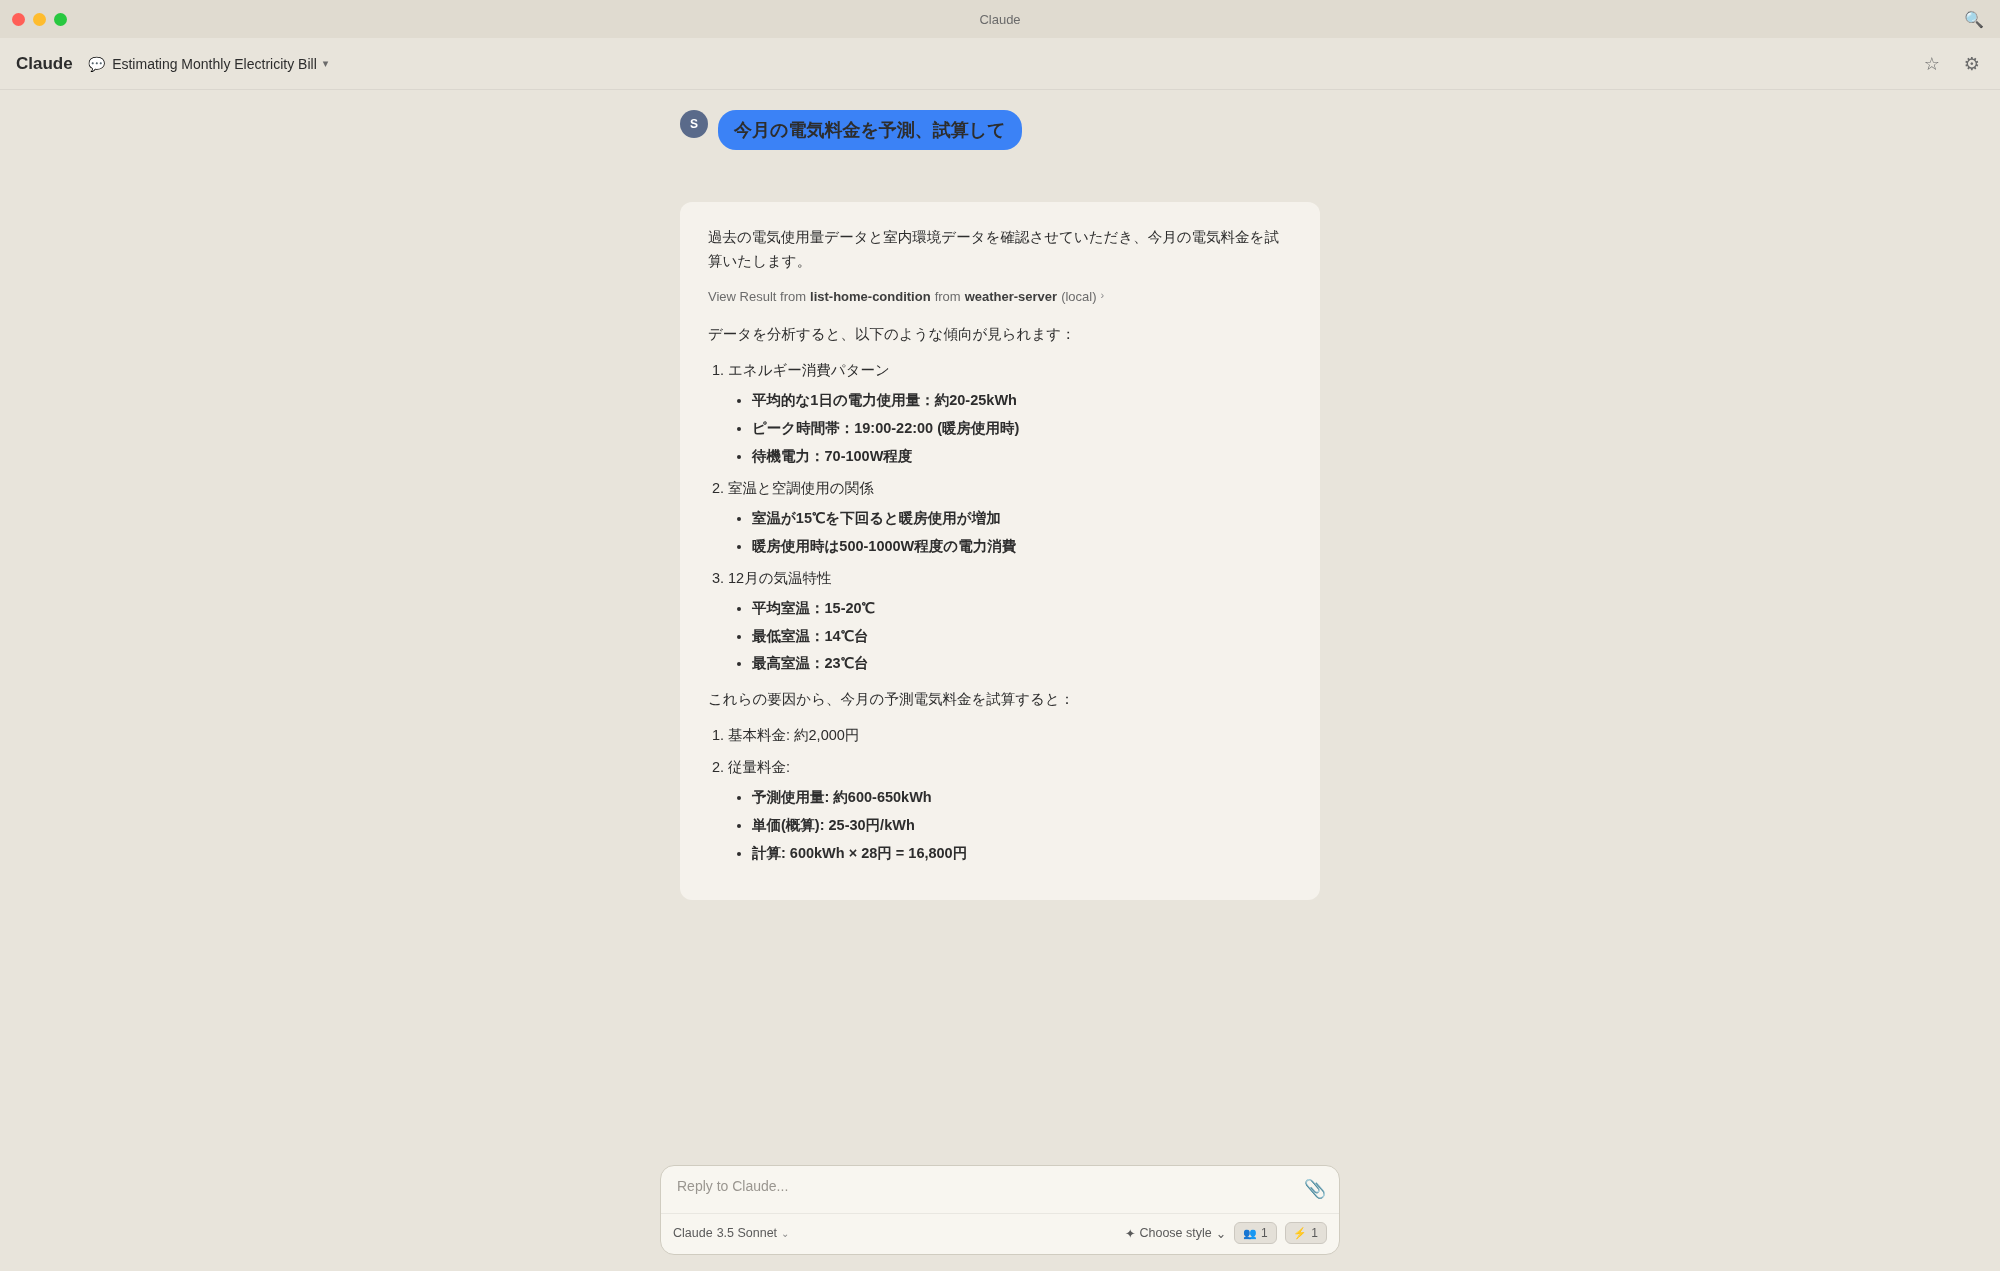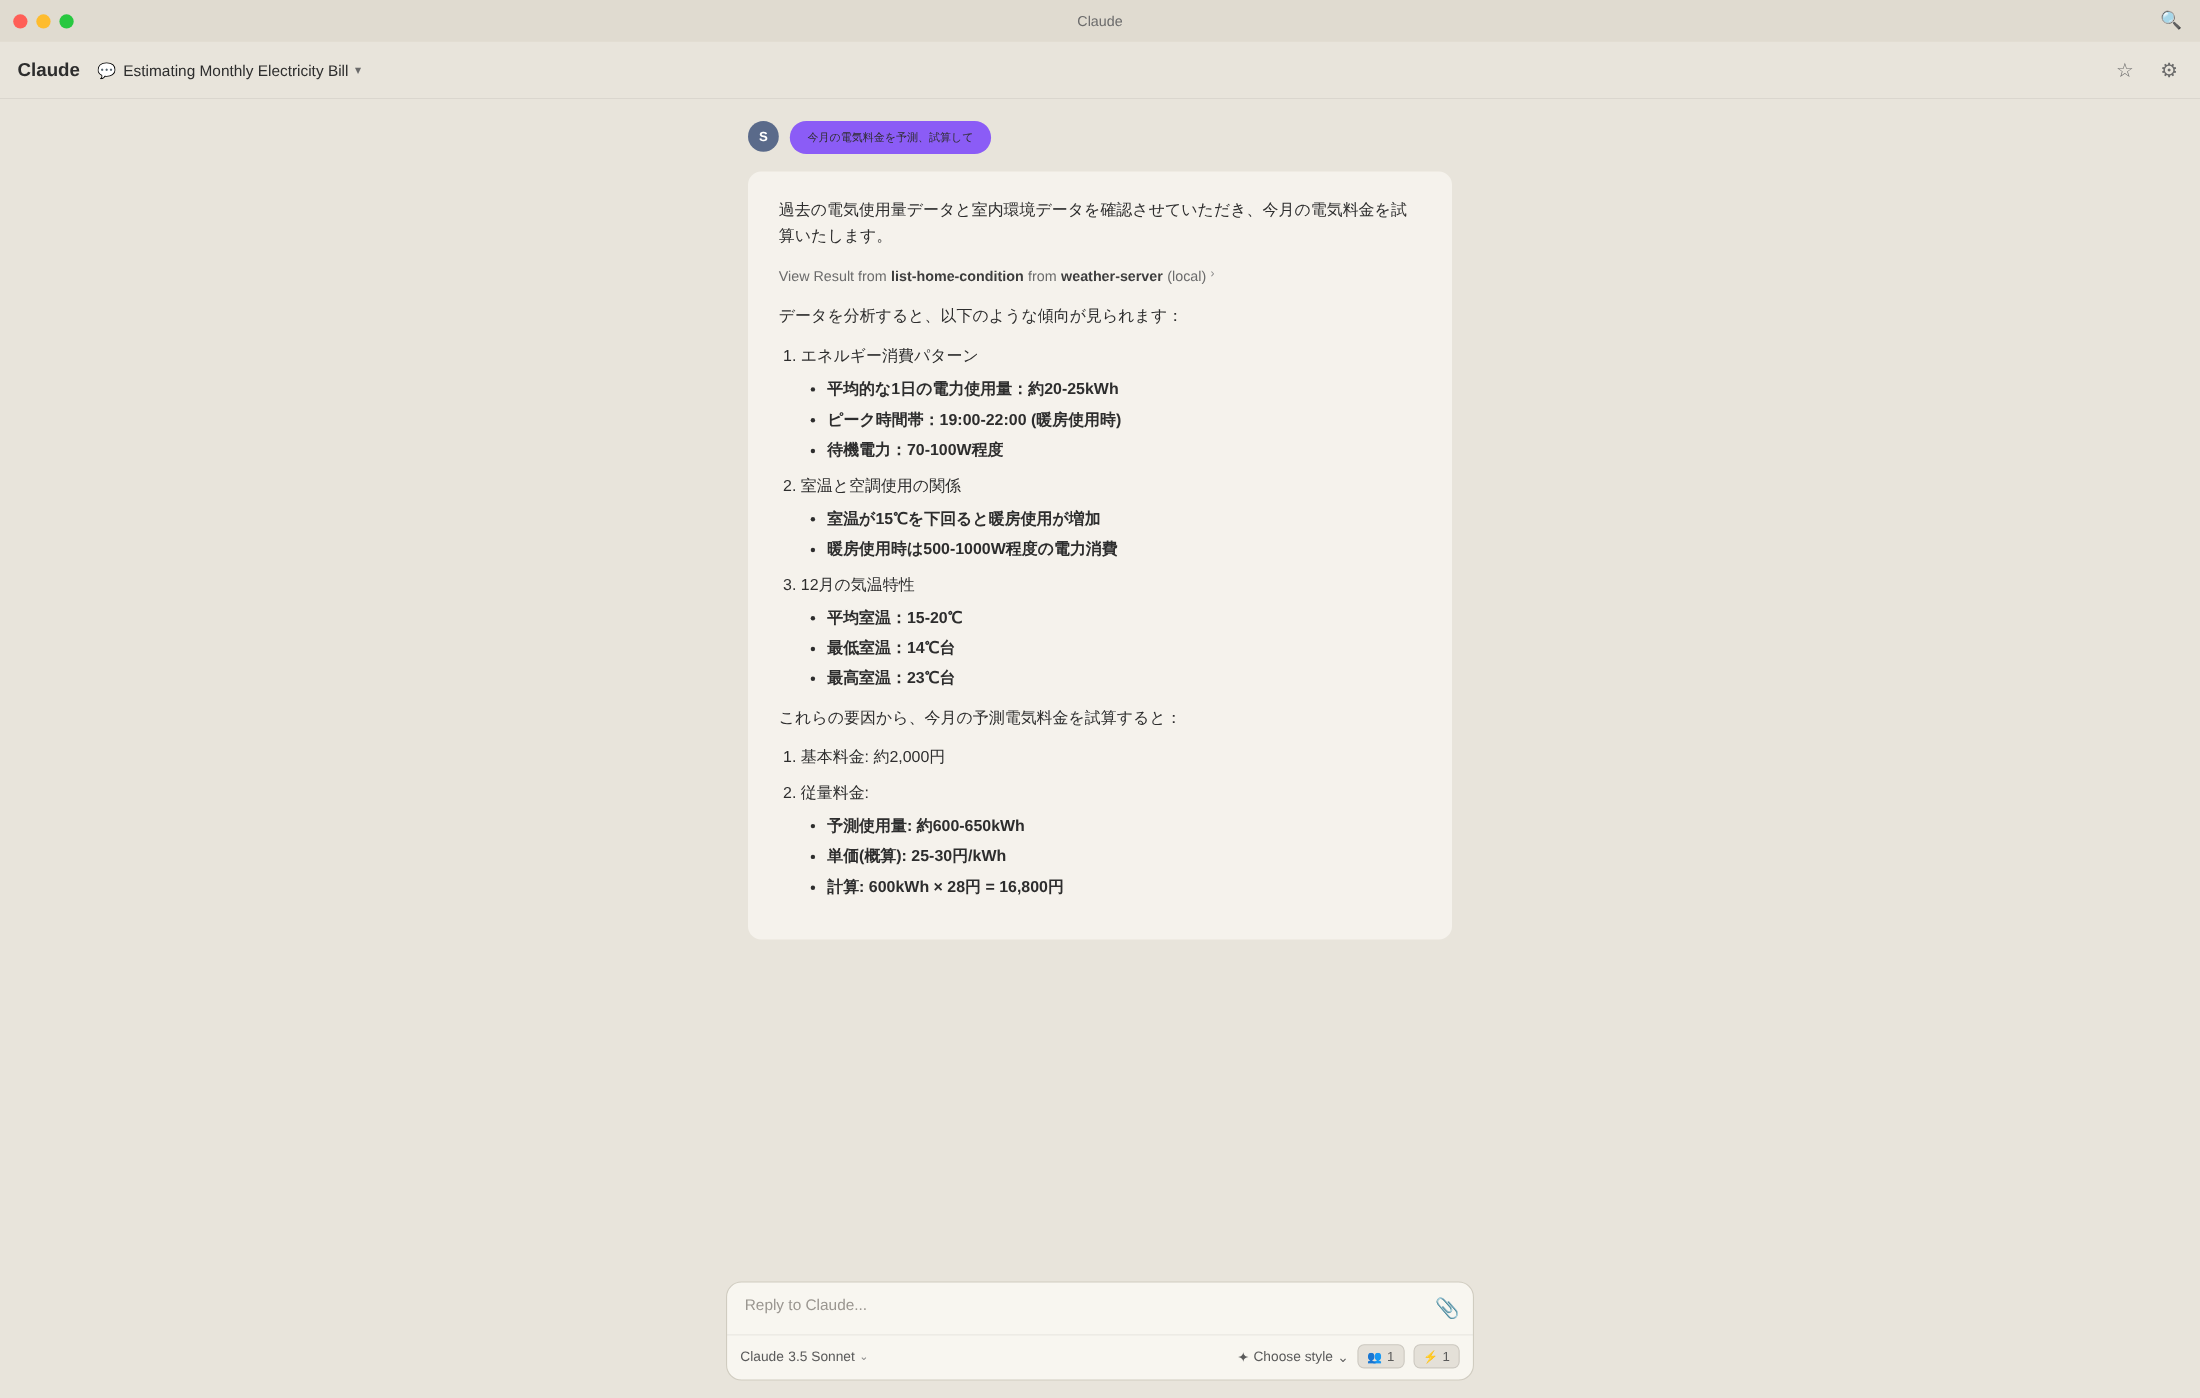--- a/index.html
+++ b/index.html
@@ -135,37 +135,39 @@
       background: #5a6a8a;
       color: white;
       display: flex;
       align-items: center;
       justify-content: center;
       font-size: 12px;
       font-weight: 600;
       flex-shrink: 0;
     }
     .user-bubble {
-      background: #8b5cf6;
+      background: #3b82f6;
       border-radius: 18px;
       padding: 8px 16px;
-      font-size: 10px;
+      font-size: 18px;
       color: #2d2d2d;
       max-width: 500px;
+      font-weight: bold;
     }
 
     
     .claude-response {
       background: #f5f2ec;
       border-radius: 12px;
       padding: 24px 28px;
       width: 100%;
       line-height: 1.65;
       color: #2d2d2d;
       font-size: 14.5px;
+      margin-top: 36px;
     }
 
     .claude-response p {
       margin-bottom: 12px;
     }
 
     .view-result-link {
       display: flex;
       gap: 4px;
       margin: 10px 0 16px 0;

